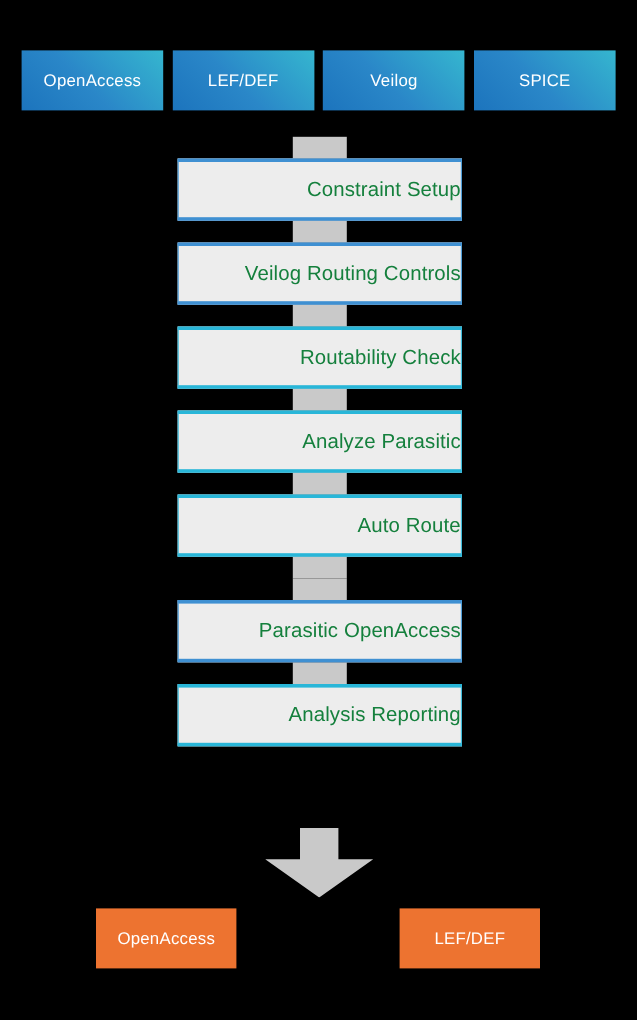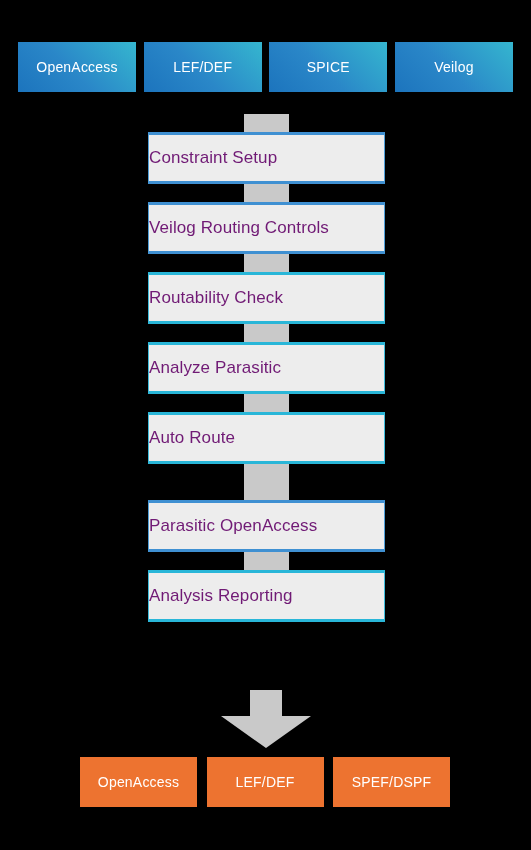--- a/index.html
+++ b/index.html
@@ -66,22 +66,22 @@
     width: 237px;
     height: 52px;
     box-sizing: border-box;
     background: #ededed;
     border-top: 3px solid #3f90d2;
     border-bottom: 3px solid #3f90d2;
     border-left: 1px solid #4f9ed8;
     border-right: 1px solid #4f9ed8;
     display: flex;
     align-items: center;
-    justify-content: flex-start;
-    color: #701a75;
+    justify-content: flex-end;
+    color: #15803d;
     font-size: 17px;
     letter-spacing: 0.1px;
     position: relative;
     z-index: 2;
   }
   .proc-box.cyan-edge {
     border-top-color: #29b6d8;
     border-bottom-color: #29b6d8;
     border-left-color: #3fbcdb;
     border-right-color: #3fbcdb;
@@ -138,24 +138,24 @@
 <div id="diagram">
 
   <div class="input-row">
     <div class="input-chip">
       <span>OpenAccess</span>
     </div>
     <div class="input-chip">
       <span>LEF/DEF</span>
     </div>
     <div class="input-chip">
+      <span>Veilog</span>
+    </div>
+    <div class="input-chip">
       <span>SPICE</span>
-    </div>
-    <div class="input-chip">
-      <span>Veilog</span>
     </div>
   </div>
 
   <div class="flow-stack">
 
     <div class="proc-gap">
       <div class="connector"></div>
     </div>
 
     <div class="proc-box">
@@ -223,18 +223,15 @@
     </svg>
   </div>
 
   <div class="output-row">
     <div class="output-chip">
       <span>OpenAccess</span>
     </div>
     <div class="output-chip">
       <span>LEF/DEF</span>
     </div>
-    <div class="output-chip">
-      <span>SPEF/DSPF</span>
-    </div>
   </div>
 
 </div>
 
 </body></html>

